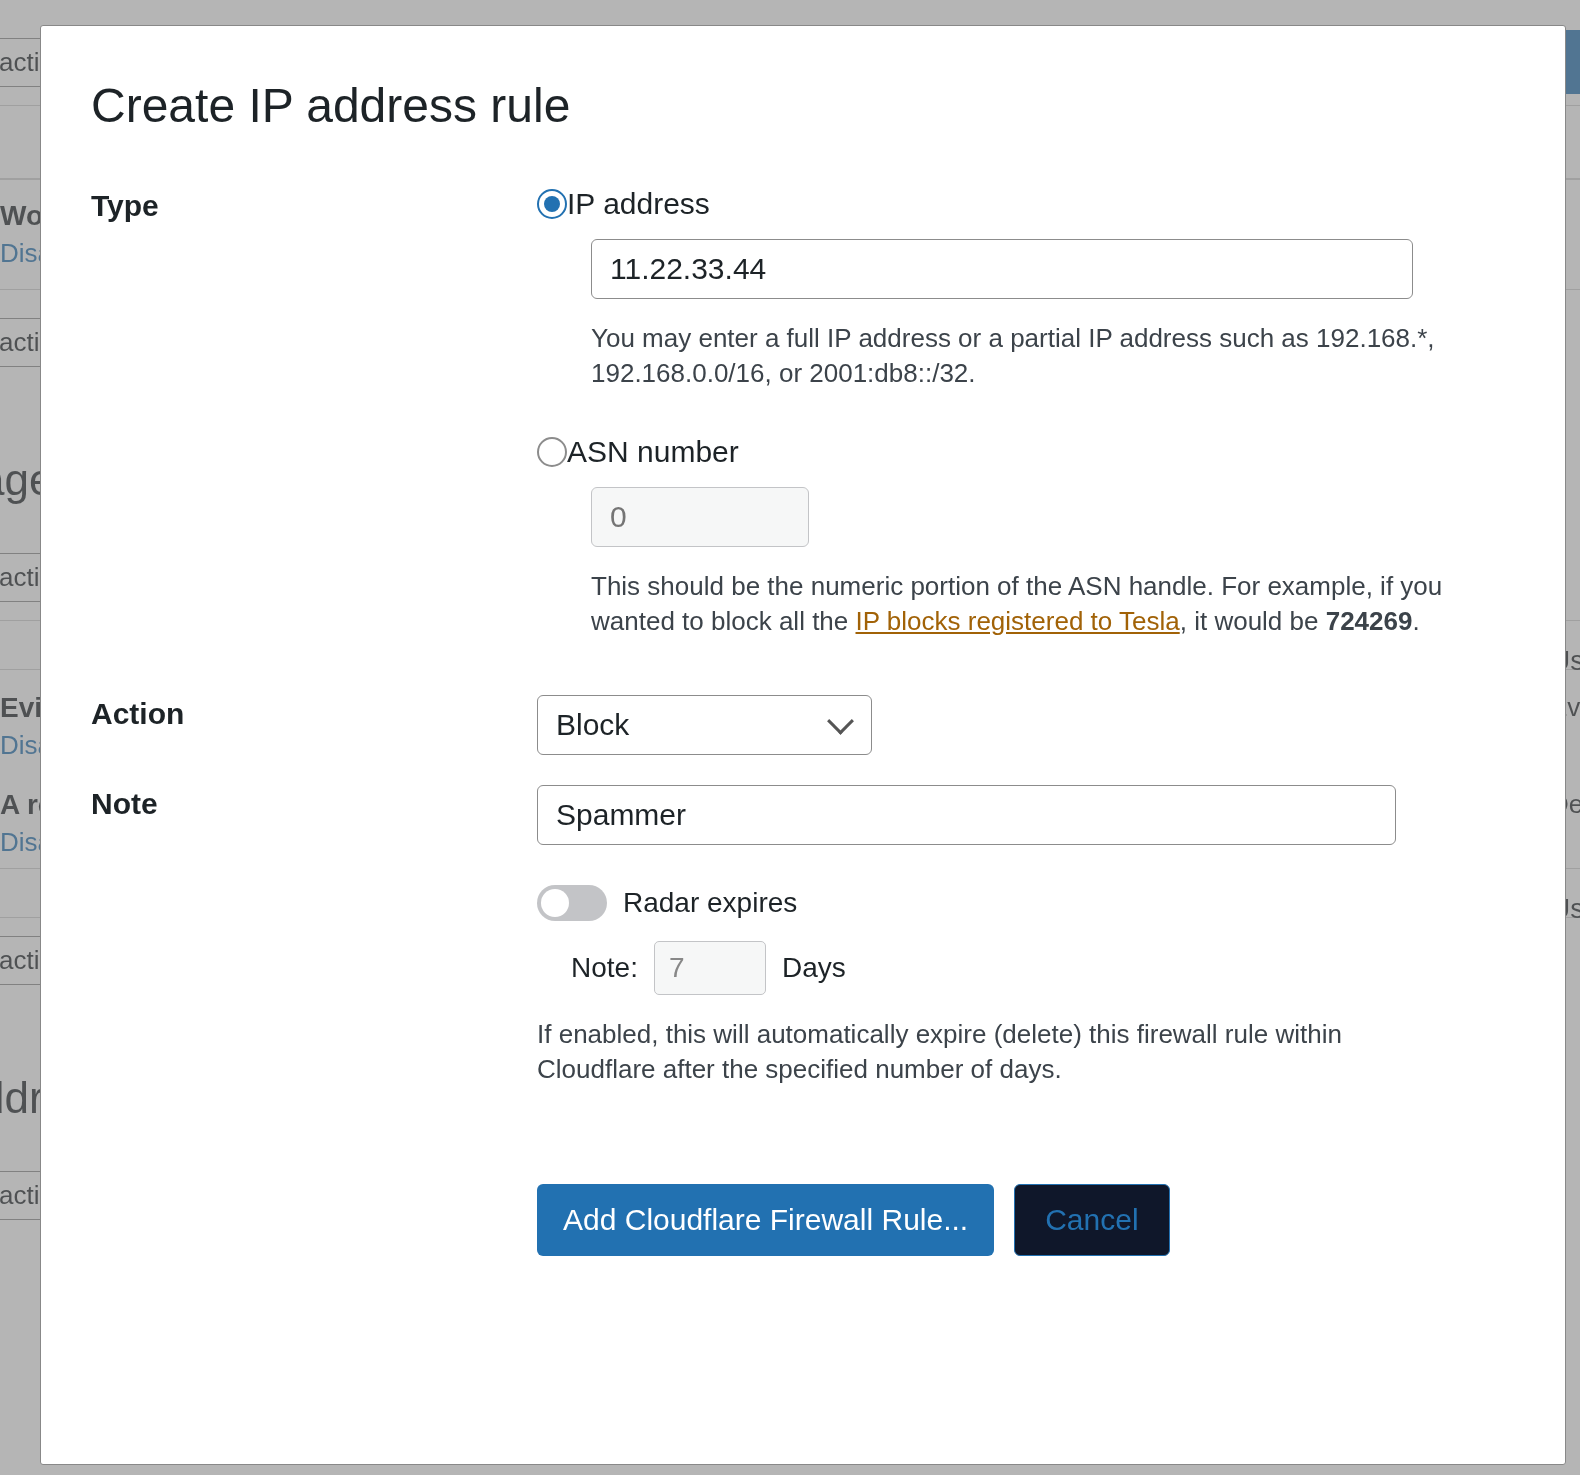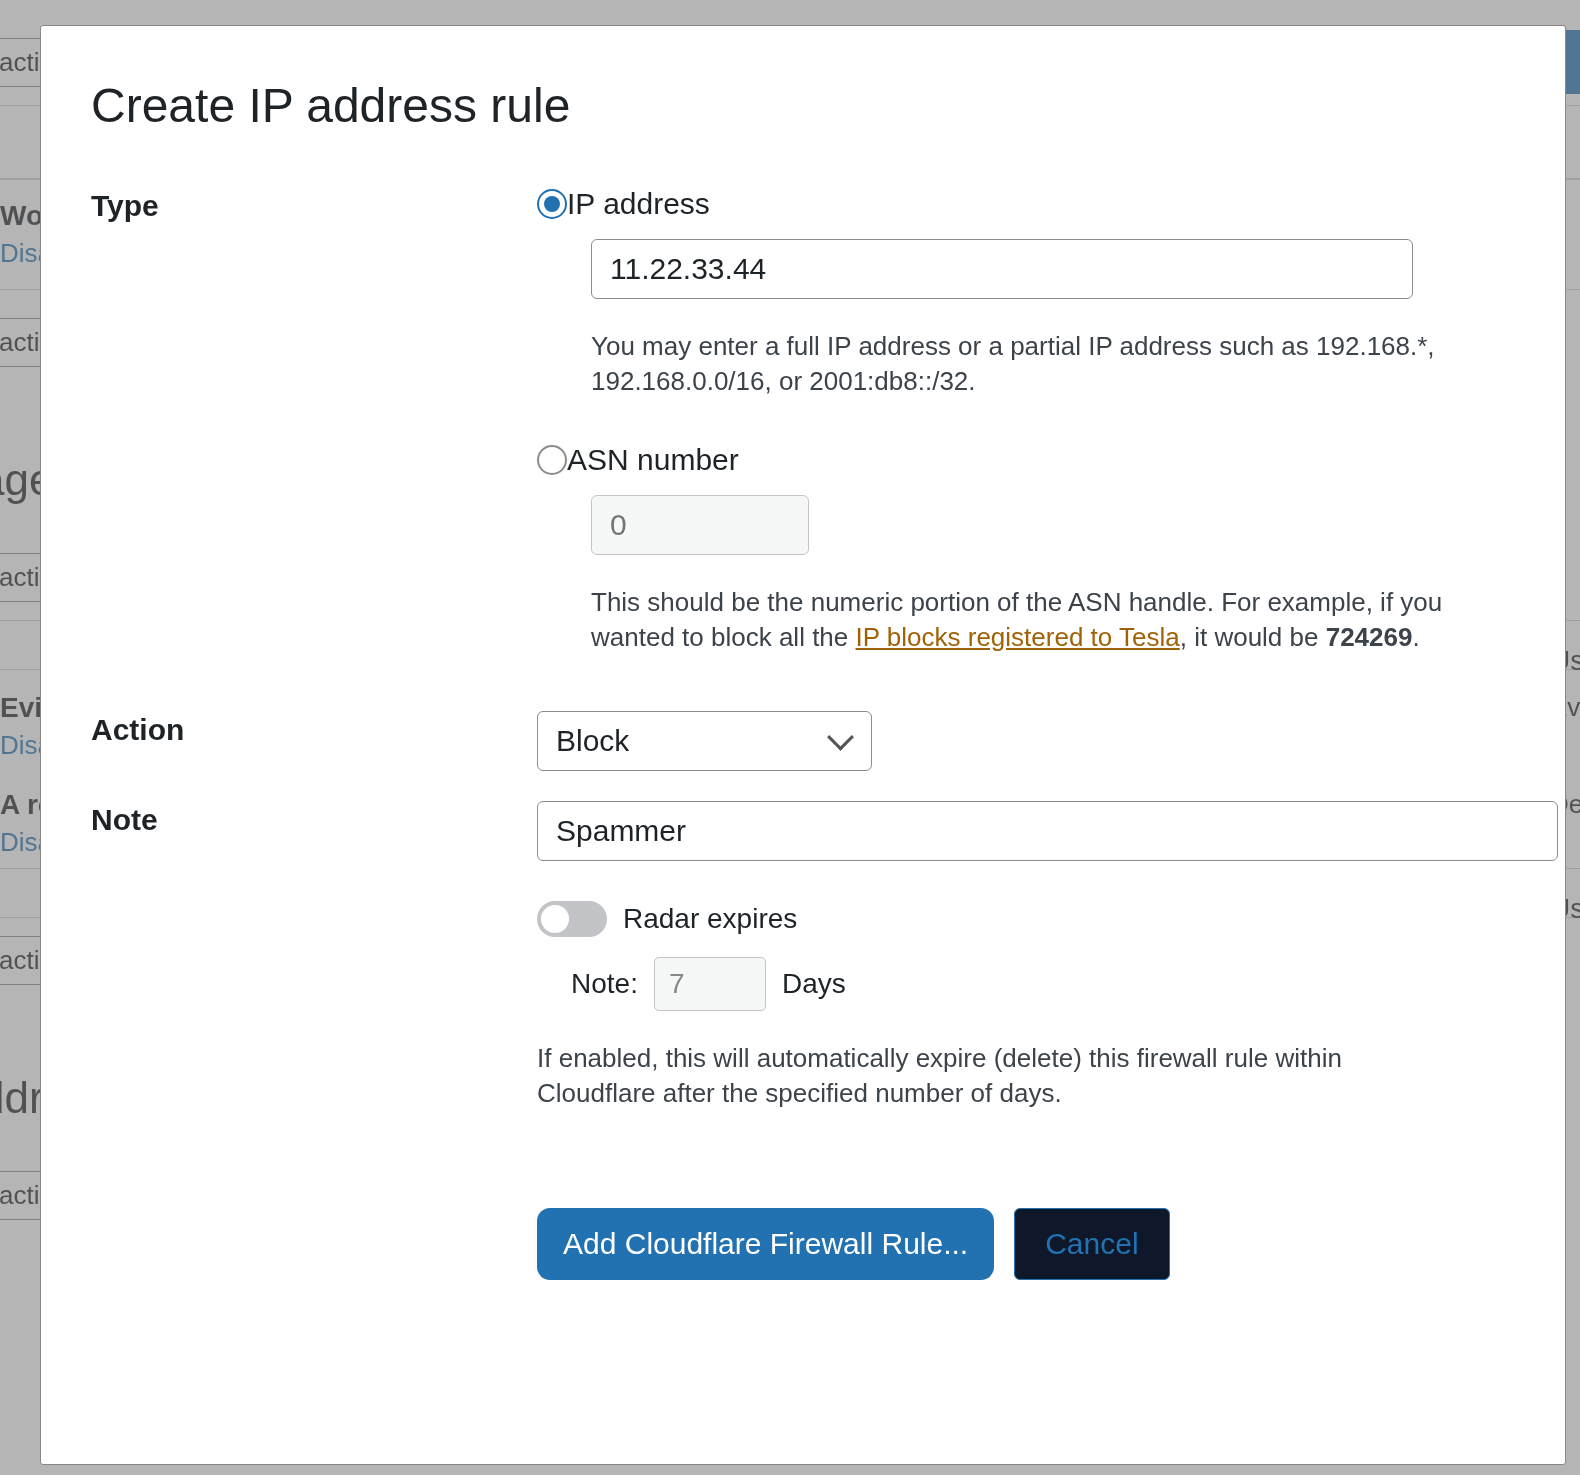--- a/index.html
+++ b/index.html
@@ -41,34 +41,34 @@
   .modal { position:absolute; top:25px; left:40px; right:14px; bottom:10px; background:#fff; border:1px solid #888; border-radius:3px; padding:52px 50px 50px 50px; overflow:hidden;}
   .modal-title { font-size:48px; font-weight:500; color:#1d2327; margin-bottom:54px;}
   .form-grid { display:grid; grid-template-columns: 440px 1fr; column-gap:6px; row-gap:0; align-items:start;}
   .form-label { font-size:30px; font-weight:700; color:#1d2327; padding-top:2px;}
   .type-block { margin-bottom:56px; }
   .radio-row { display:flex; align-items:center; gap:0; font-size:30px; color:#1d2327; margin-bottom:18px;}
   .radio { width:30px; height:30px; border-radius:50%; border:2px solid #2271b1; display:inline-flex; align-items:center; justify-content:center; background:#fff;}
   .radio.checked::after{content:"";width:16px;height:16px;border-radius:50%;background:#2271b1;}
   .radio.unchecked{border-color:#8c8c8c;}
   .text-input { width:822px; height:60px; border:1px solid #8c8c8c; border-radius:6px; font-size:30px; padding:0 18px; color:#1d2327; background:#fff;}
-  .text-input.full{width:1021px;}
+  .text-input.full{width:859px;}
   .text-input.small{width:218px;color:#888;background:#f6f7f7;border-color:#c3c4c7;}
-  .helper { font-size:26px; color:#3c434a; line-height:1.35; margin-top:30px; max-width:860px;}
+  .helper { font-size:26px; color:#3c434a; line-height:1.35; margin-top:22px; max-width:860px;}
   .helper .bold{font-weight:700;}
   .select-wrap{position:relative;display:inline-block;}
   .select-input{width:335px;height:60px;border:1px solid #8c8c8c;border-radius:6px;font-size:30px;padding:0 18px;background:#fff;color:#1d2327;display:flex;align-items:center;}
   .select-wrap::after{content:"";position:absolute;right:22px;top:50%;width:16px;height:16px;border-right:3px solid #555;border-bottom:3px solid #555;transform:translateY(-70%) rotate(45deg);pointer-events:none;}
   .toggle-row{display:flex;align-items:center;gap:16px;font-size:28px;color:#1d2327;margin-top:40px;}
   .toggle{width:70px;height:36px;border-radius:20px;background:#c3c4c7;position:relative;}
   .toggle::after{content:"";position:absolute;left:4px;top:4px;width:28px;height:28px;border-radius:50%;background:#fff;}
   .expire-sub{display:flex;align-items:center;gap:16px;font-size:28px;margin-top:20px;margin-left:34px;color:#1d2327;}
   .num-input{width:112px;height:54px;border:1px solid #c3c4c7;border-radius:5px;background:#f6f7f7;color:#888;font-size:28px;text-align:left;padding:0 14px;}
   .btn-row{display:flex;gap:20px;margin-top:96px;}
-  .btn-primary{background:#2271b1;color:#fff;border:none;border-radius:13px;font-size:30px;padding:18px 26px;}
+  .btn-primary{background:#2271b1;color:#fff;border:none;border-radius:6px;font-size:30px;padding:18px 26px;}
   .btn-secondary{background:#0f172a;color:#2271b1;border:1px solid #2271b1;border-radius:6px;font-size:30px;padding:18px 30px;}
   .indent{margin-left:54px;}
   .action-row{margin-bottom:30px;}
 </style>
 </head>
 <body>
 
 <div class="bg">
   <div class="bulk-bar" style="margin-left:-20px;">
     <div class="bulk-select"><span>actions</span></div>

